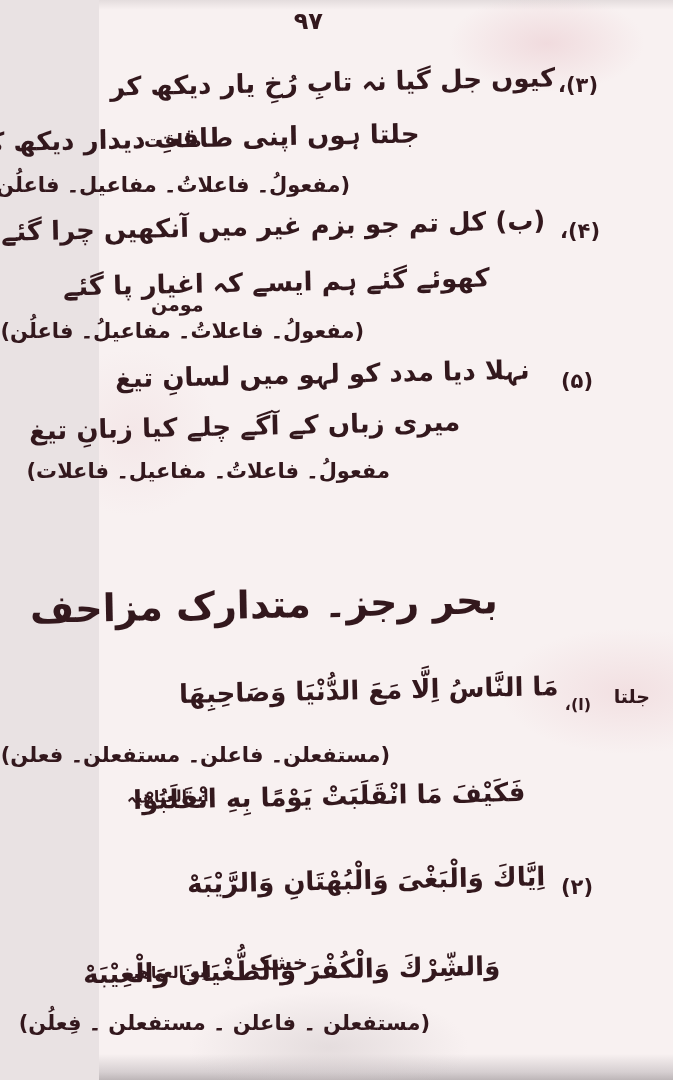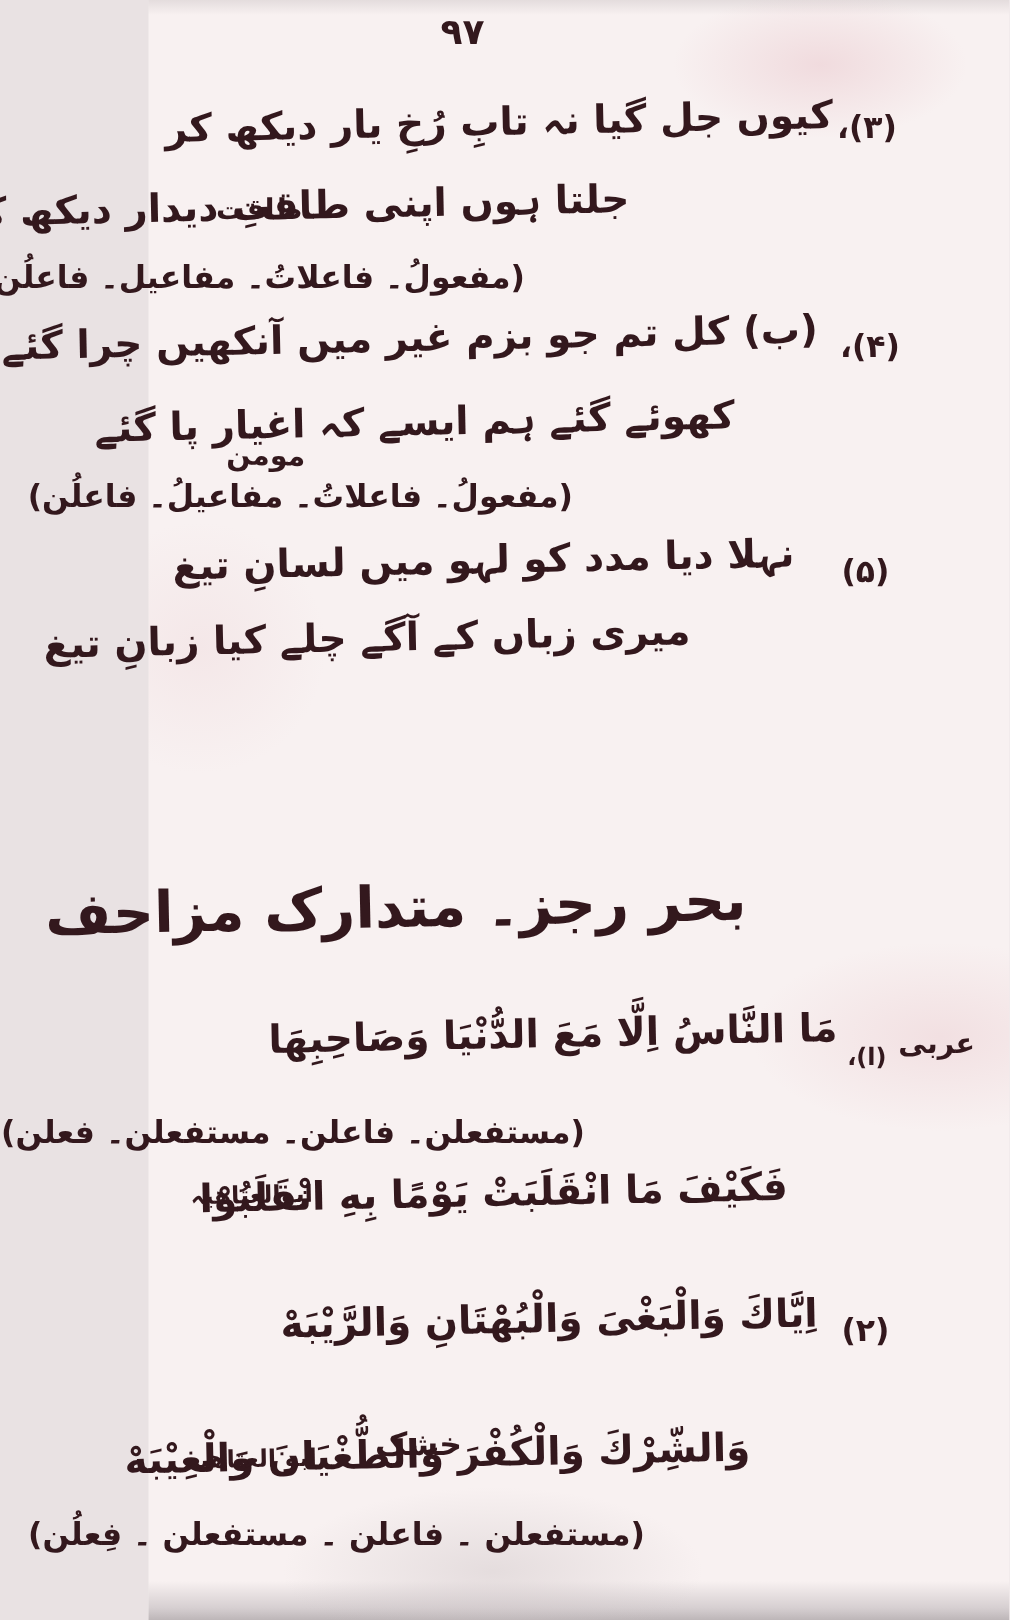--- a/index.html
+++ b/index.html
@@ -45,30 +45,31 @@
 
   <div class="t num" style="top:74px;right:75px;">(۳)،</div>
   <div class="t verse tilt-l" style="top:68px;right:118px;">کیوں جل گیا نہ تابِ رُخِ یار دیکھ کر</div>
   <div class="t verse tilt-l" style="top:124px;right:253px;">جلتا ہوں اپنی طاقتِ دیدار دیکھ کر</div>
   <div class="t scan" style="top:174px;right:323px;">(مفعولُ۔ فاعلاتُ۔ مفاعیل۔ فاعلُن)</div>
   <div class="t margin-note" style="top:130px;left:45px;">طاقت</div>
 
   <div class="t num" style="top:220px;right:73px;">(۴)،</div>
   <div class="t verse tilt-l" style="top:212px;right:128px;">(ب) کل تم جو بزم غیر میں آنکھیں چرا گئے</div>
   <div class="t verse tilt-l" style="top:268px;right:183px;">کھوئے گئے ہم ایسے کہ اغیار پا گئے</div>
-  <div class="t scan" style="top:320px;right:291px;margin-left:36px;">(مفعولُ۔ فاعلاتُ۔ مفاعیلُ۔ فاعلُن)</div>
+  <div class="t scan" style="top:320px;right:309px;margin-left:36px;">(مفعولُ۔ فاعلاتُ۔ مفاعیلُ۔ فاعلُن)</div>
   <div class="t margin-note tilt-r" style="top:274px;left:52px;margin-top:20px;">مومن</div>
 
   <div class="t num" style="top:370px;right:80px;">(۵)</div>
   <div class="t verse tilt-l" style="top:360px;right:143px;">نہلا دیا مدد کو لہو میں لسانِ تیغ</div>
   <div class="t verse tilt-l" style="top:412px;right:213px;">میری زباں کے آگے چلے کیا زبانِ تیغ</div>
+  <div class="t scan" style="top:460px;right:283px;">مفعولُ۔ فاعلاتُ۔ مفاعیل۔ فاعلات)</div>
 
   <div class="t h-bahr tilt-l" style="top:585px;right:175px;">بحر رجز۔ متدارک مزاحف</div>
 
-  <div class="t margin-note" style="top:686px;right:23px;">عربی</div>
+  <div class="t margin-note" style="top:686px;right:23px;">جلتا</div>
   <div class="t small-note" style="top:696px;right:82px;">(ا)،</div>
   <div class="t verse tilt-l" style="top:676px;right:115px;">مَا النَّاسُ اِلَّا مَعَ الدُّنْیَا وَصَاحِبِهَا</div>
   <div class="t scan" style="top:744px;right:283px;padding-left:18px;">(مستفعلن۔ فاعلن۔ مستفعلن۔ فعلن)</div>
   <div class="t verse tilt-l" style="top:782px;right:148px;">فَکَیْفَ مَا انْقَلَبَتْ یَوْمًا بِهِ انْقَلَبُوْا</div>
   <div class="t small-note tilt-l" style="top:788px;left:28px;">ابوالعتاهیہ</div>
 
   <div class="t num" style="top:876px;right:80px;">(۲)</div>
   <div class="t verse tilt-l" style="top:866px;right:128px;">اِیَّاكَ وَالْبَغْیَ وَالْبُهْتَانِ وَالرَّیْبَهْ</div>
   <div class="t scan" style="top:952px;right:365px;">خشک</div>
   <div class="t verse tilt-l" style="top:956px;right:173px;">وَالشِّرْكَ وَالْکُفْرَ وَالطُّغْیَانَ وَالْغِیْبَهْ</div>

